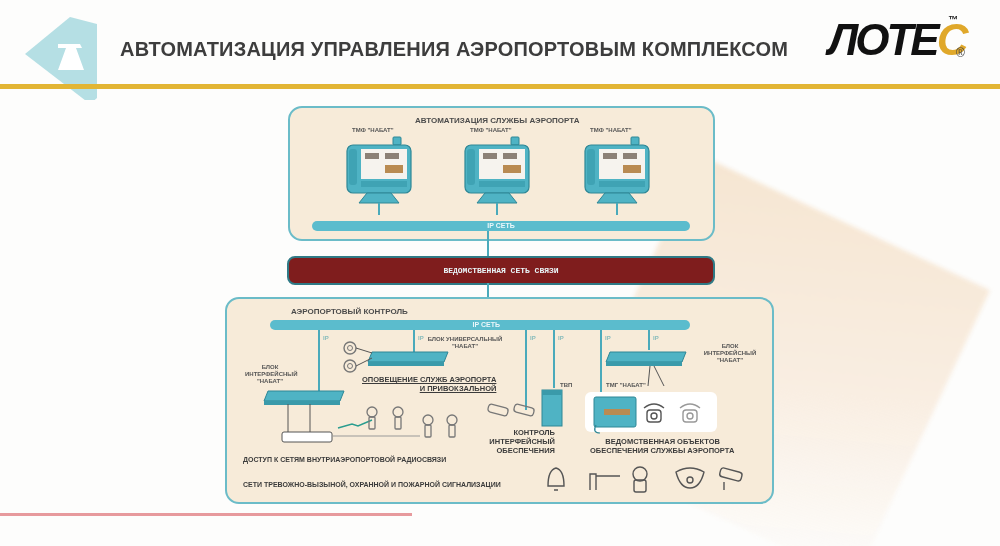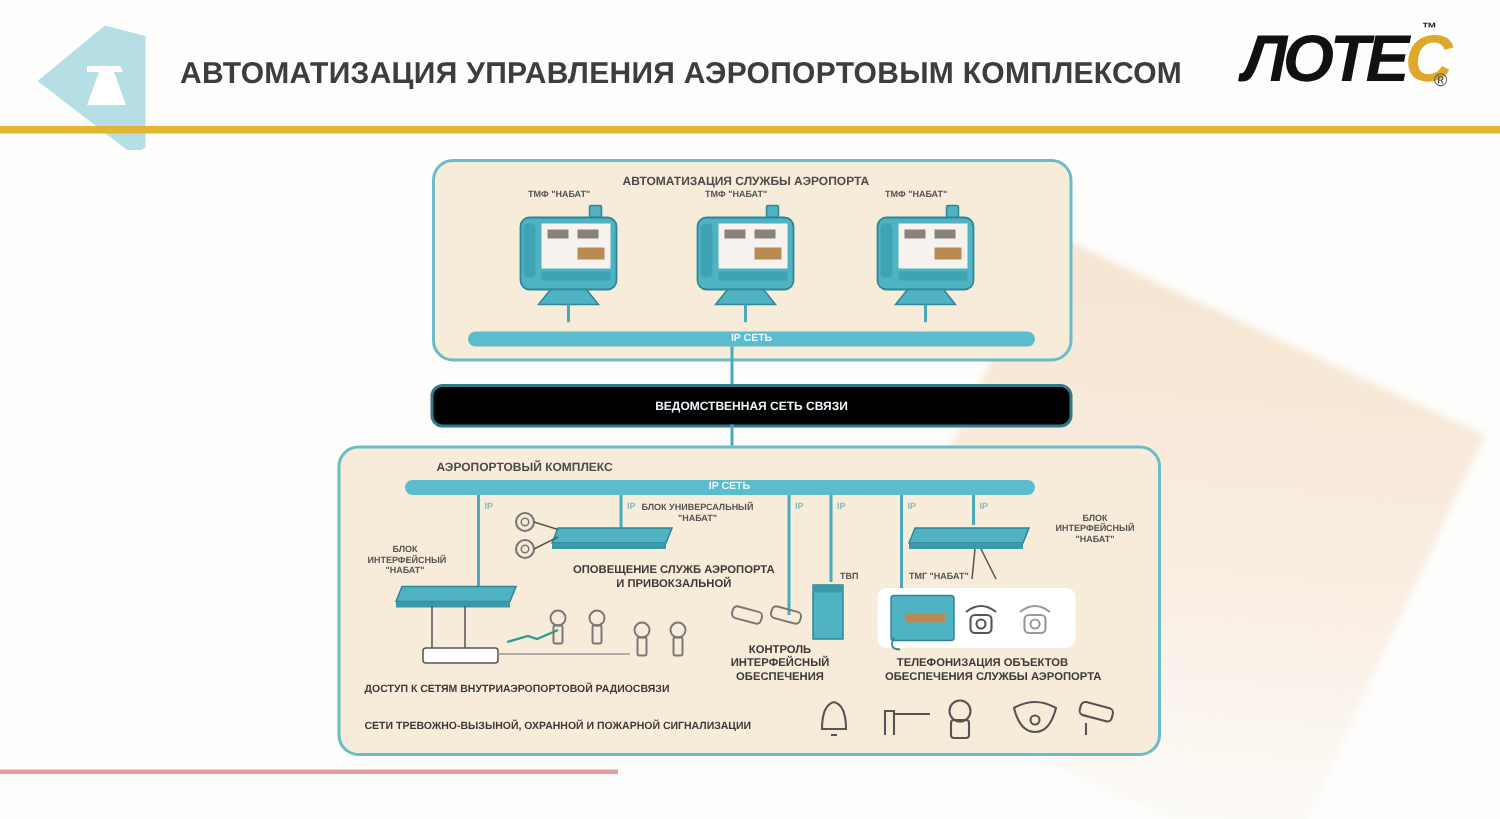--- a/index.html
+++ b/index.html
@@ -12,21 +12,21 @@
   .logo{position:absolute;left:828px;top:14px;width:140px;height:52px;text-align:right;}
   .logo-text{position:absolute;left:0;top:2px;font-size:44px;font-weight:bold;font-style:italic;color:#111;letter-spacing:-3px;line-height:48px;}
   .logo-c{color:#e0a82a;}
   .logo-tm{position:absolute;left:120px;top:0;font-size:10px;font-weight:bold;color:#222;}
   .logo-r{position:absolute;left:128px;top:32px;font-size:12px;color:#444;}
   .box{position:absolute;background:#f7ebd9;border:2px solid #6bbcc8;border-radius:14px;}
   .box-title{position:absolute;font-size:8px;font-weight:bold;color:#4c4c4c;white-space:nowrap;}
   .bar{position:absolute;background:#5bbccd;border-radius:6px;color:#eaf7fa;font-size:8px;font-weight:bold;text-align:center;}
   .vline{position:absolute;width:2px;background:#4aaabb;}
   .lbl{position:absolute;font-size:6px;font-weight:bold;color:#555;text-align:center;white-space:nowrap;line-height:7px;}
-  .lbl-big{position:absolute;font-size:7.5px;font-weight:bold;color:#3b3b3b;text-align:center;white-space:nowrap;line-height:9px;}
+  .lbl-big{position:absolute;font-size:7.5px;font-weight:bold;color:#3b3b3b;text-align:right;white-space:nowrap;line-height:9px;}
   .ip{position:absolute;font-size:6px;color:#8bb;font-weight:bold;}
   .device{position:absolute;}
   .white-pad{position:absolute;background:#fff;border-radius:6px;}
 </style>
 </head>
 <body>
 
 <div class="bgshape"></div>
 
 <svg class="abs" style="left:22px;top:14px;" width="80" height="86">
@@ -89,28 +89,28 @@
       <line x1="34" y1="68" x2="34" y2="80" stroke="#4aaabb" stroke-width="2"></line>
     </svg>
   </div>
 
 <div class="bar" style="left:312px;top:221px;width:378px;height:10px;line-height:10px;font-size:7px;">
   <span>IP СЕТЬ</span>
 </div>
 
 <div class="vline" style="left:487px;top:231px;height:25px;"></div>
 
-<div class="bar" style="left:287px;top:256px;width:424px;height:25px;line-height:25px;border:2px solid #2f7a86;border-radius:8px;background:#000000;">
+<div class="bar" style="left:287px;top:256px;width:424px;height:25px;line-height:25px;border:2px solid #2f7a86;border-radius:8px;background:#7f1d1d;font-family:Liberation Mono, monospace;">
   <span>ВЕДОМСТВЕННАЯ СЕТЬ СВЯЗИ</span>
 </div>
 
 <div class="vline" style="left:487px;top:283px;height:38px;"></div>
 
 <div class="box" style="left:225px;top:297px;width:545px;height:203px;">
-  <div class="box-title" style="left:64px;top:8px;">АЭРОПОРТОВЫЙ КОМПЛЕКС</div>
+  <div class="box-title" style="left:64px;top:8px;">АЭРОПОРТОВЫЙ КОНТРОЛЬ</div>
 </div>
 
 <div class="bar" style="left:270px;top:320px;width:420px;height:10px;line-height:10px;font-size:7px;text-align:right;padding-right:0;">
   <span style="position:relative;right:190px;">IP СЕТЬ</span>
 </div>
 
 <div class="vline" style="left:318px;top:330px;height:62px;"></div>
 <div class="ip" style="left:323px;top:335px;">IP</div>
 <div class="vline" style="left:413px;top:330px;height:26px;"></div>
 <div class="ip" style="left:418px;top:335px;">IP</div>
@@ -131,21 +131,21 @@
 
 <svg class="device" style="left:338px;top:338px;" width="34" height="36">
   <circle cx="12" cy="10" r="6" fill="none" stroke="#777" stroke-width="1.4"></circle>
   <circle cx="12" cy="10" r="2.5" fill="none" stroke="#777" stroke-width="1"></circle>
   <circle cx="12" cy="28" r="6" fill="none" stroke="#777" stroke-width="1.4"></circle>
   <circle cx="12" cy="28" r="2.5" fill="none" stroke="#777" stroke-width="1"></circle>
   <line x1="18" y1="10" x2="34" y2="15" stroke="#555" stroke-width="1"></line>
   <line x1="18" y1="28" x2="34" y2="20" stroke="#555" stroke-width="1"></line>
 </svg>
 
-<div class="lbl-big" style="left:382px;top:375px;text-align:center;">
+<div class="lbl-big" style="left:362px;top:375px;text-align:right;text-decoration:underline;">
   <div>ОПОВЕЩЕНИЕ СЛУЖБ АЭРОПОРТА</div>
   <div>И ПРИВОКЗАЛЬНОЙ</div>
 </div>
 
 <div class="lbl" style="left:245px;top:364px;width:50px;">
   <div>БЛОК</div>
   <div>ИНТЕРФЕЙСНЫЙ</div>
   <div>"НАБАТ"</div>
 </div>
 <svg class="device" style="left:262px;top:389px;" width="84" height="18">
@@ -204,21 +204,21 @@
       <rect x="7" y="10" width="14" height="12" rx="3"></rect>
       <circle cx="14" cy="16" r="3"></circle>
   </g>
   <g fill="none" stroke="#999" stroke-width="1.4">
     <path d="M40,8 Q50,0 60,8"></path>
       <rect x="43" y="10" width="14" height="12" rx="3"></rect>
       <circle cx="50" cy="16" r="3"></circle>
   </g>
 </svg>
 <div class="lbl-big" style="left:590px;top:437px;width:130px;">
-  <div>ТЕЛЕФОНИЗАЦИЯ ОБЪЕКТОВ</div>
+  <div>ВЕДОМСТВЕННАЯ ОБЪЕКТОВ</div>
   <div>ОБЕСПЕЧЕНИЯ СЛУЖБЫ АЭРОПОРТА</div>
 </div>
 
 <div class="lbl" style="left:700px;top:343px;width:60px;">
   <div>БЛОК</div>
   <div>ИНТЕРФЕЙСНЫЙ</div>
   <div>"НАБАТ"</div>
 </div>
 <svg class="device" style="left:604px;top:350px;" width="84" height="40">
   <polygon points="6,2 82,2 78,12 2,12" fill="#4fb3c4" stroke="#2e8796" stroke-width="1"></polygon>

